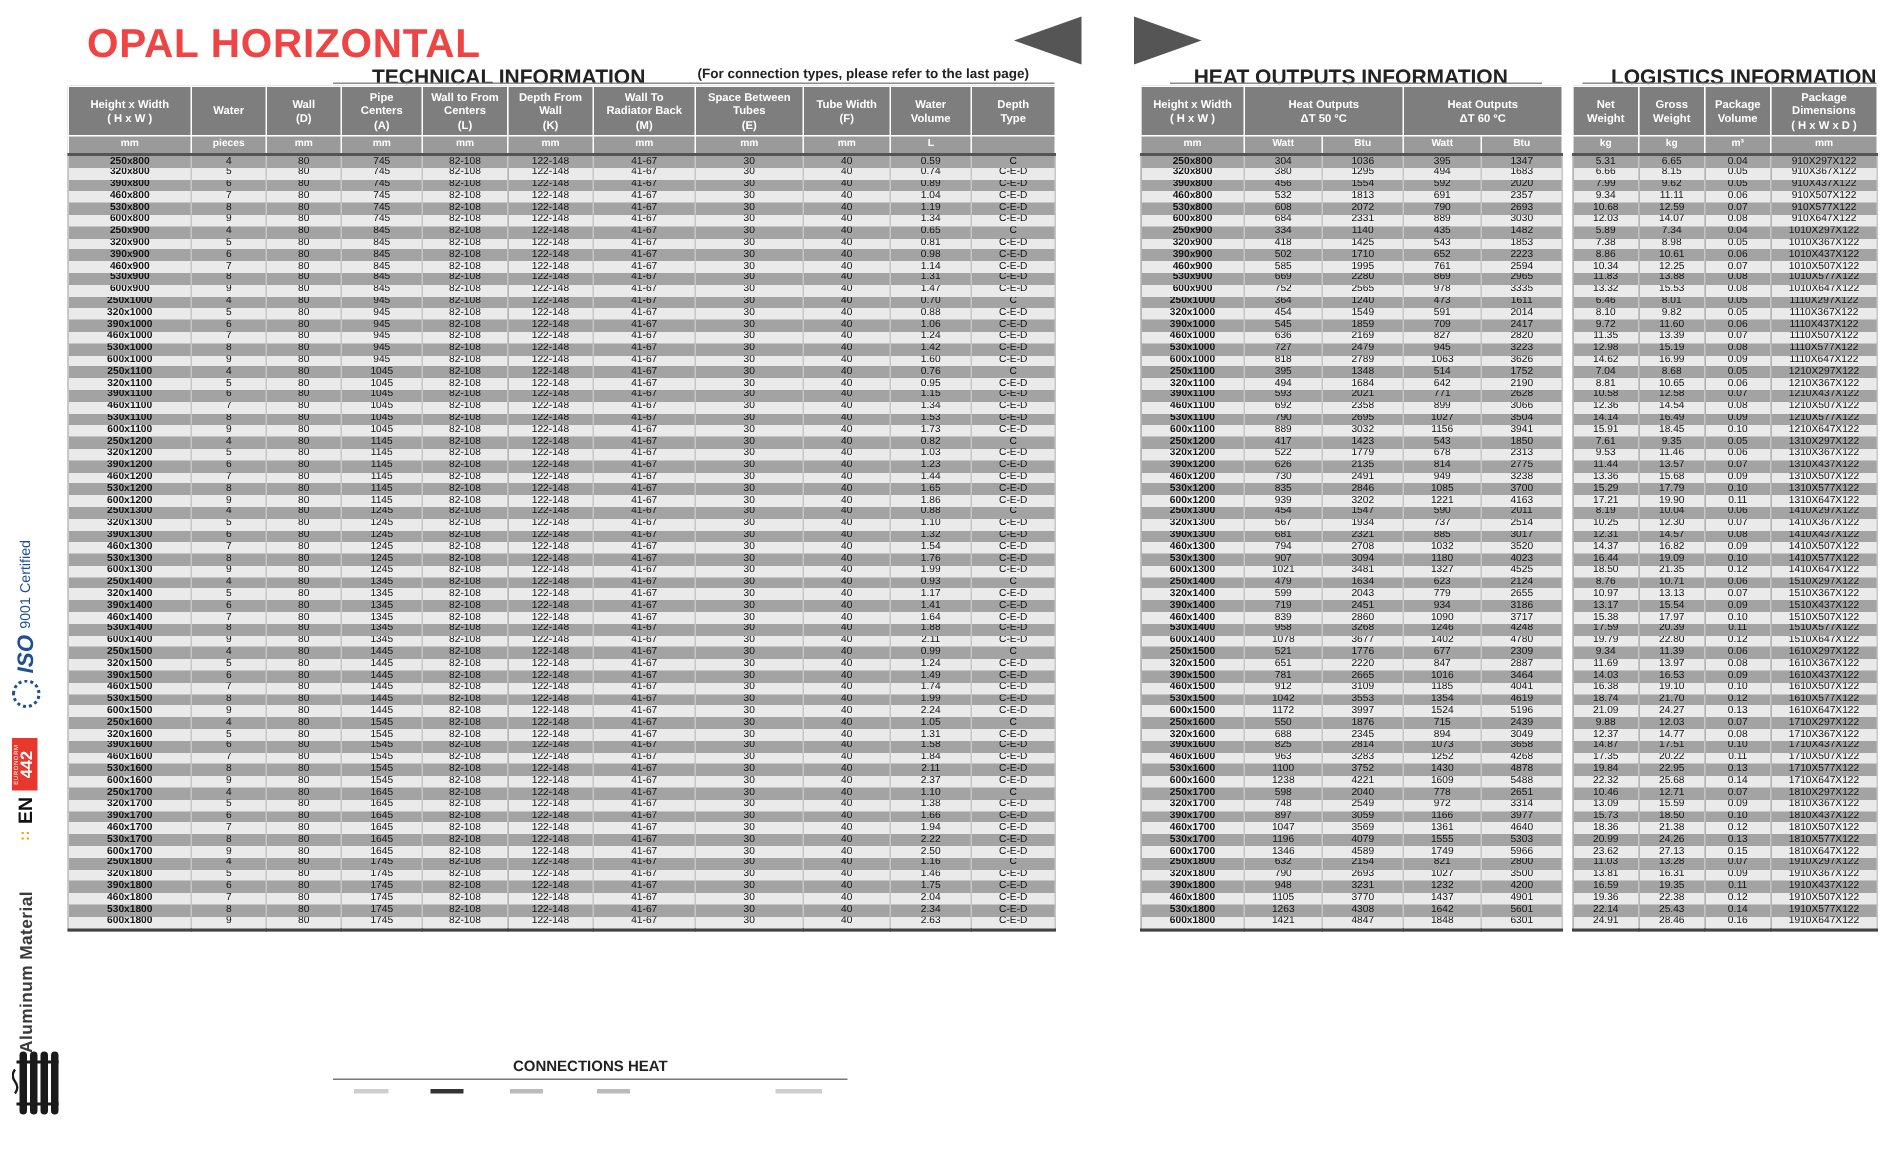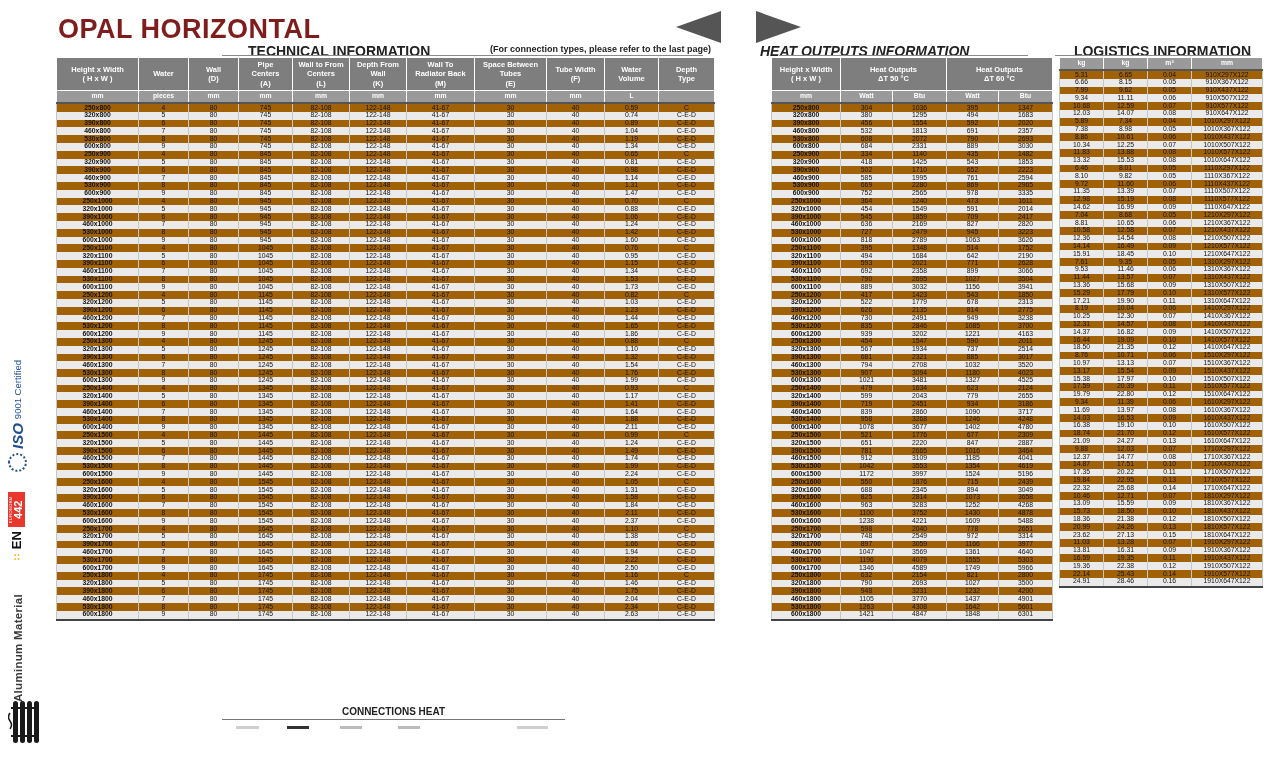--- a/index.html
+++ b/index.html
@@ -2,29 +2,29 @@
 <html><head>
 <meta charset="utf-8">
 <style>
   html,body{margin:0;padding:0;}
   body{
     width:1264px;height:770px;position:relative;background:#fff;overflow:hidden;
     font-family:"Liberation Sans",sans-serif;color:#222;
   }
   .page-title{
     position:absolute;left:58px;top:14px;font-size:27px;font-weight:bold;
-    color:#7f1d1d;letter-spacing:.5px;
+    color:#ef4444;letter-spacing:.5px;
   }
   .nav-arrow{position:absolute;top:11px;width:0;height:0;cursor:pointer;}
   .nav-arrow.prev{left:676px;border-top:16px solid transparent;border-bottom:16px solid transparent;border-right:45px solid #555;}
   .nav-arrow.next{left:756px;border-top:16px solid transparent;border-bottom:16px solid transparent;border-left:45px solid #555;}
   .sec-caption{position:absolute;font-weight:bold;font-size:14px;color:#222;white-space:nowrap;}
   .rule{position:absolute;height:1px;background:#8a8a8a;}
 
-  table{border-collapse:collapse;table-layout:fixed;position:absolute;background:#a16207;border:1px solid #666;margin-left:11px;}
+  table{border-collapse:collapse;table-layout:fixed;position:absolute;background:#a3a3a3;border:1px solid #666;}
   th,td{padding:0;text-align:center;vertical-align:middle;overflow:hidden;}
   thead th{
     background:#7e7e7e;color:#fff;font-weight:bold;font-size:7.5px;line-height:1.25;
     border:1px solid #fff;white-space:pre-line;height:32px;
   }
   thead tr.units th{background:#9a9a9a;font-size:6.8px;height:11px;border-top:1px solid #fff;}
   tbody td{font-size:6.8px;line-height:1;height:7.8px;border-left:1px solid #c6c6c6;border-right:1px solid #c6c6c6;color:#111;}
   tbody tr:nth-child(even){background:#eaeaea;}
   tbody td.rowhead{font-weight:bold;}
   table{border-bottom:2px solid #444;}
@@ -50,24 +50,24 @@
 </style>
 </head>
 <body>
 
 <div class="page-title">OPAL HORIZONTAL</div>
 
 <div class="nav-arrow prev" title="previous page"></div>
 <div class="nav-arrow next" title="next page"></div>
 
 <div class="sec-caption" style="left:248px;top:43px;">TECHNICAL INFORMATION</div>
-<div class="sec-caption" style="left:465px;top:44px;font-size:9px;margin-left:25px;">(For connection types, please refer to the last page)</div>
+<div class="sec-caption" style="left:465px;top:44px;font-size:9px;">(For connection types, please refer to the last page)</div>
 <div class="rule" style="left:222px;top:55px;width:481px;"></div>
 
-<div class="sec-caption" style="left:760px;top:43px;width:281px;font-style:italic;">HEAT OUTPUTS INFORMATION</div>
+<div class="sec-caption" style="left:760px;top:43px;width:281px;text-align:center;">HEAT OUTPUTS INFORMATION</div>
 <div class="rule" style="left:780px;top:55px;width:248px;"></div>
 
 <div class="sec-caption" style="left:1048px;top:43px;width:203px;text-align:right;">LOGISTICS INFORMATION</div>
 <div class="rule" style="left:1055px;top:55px;width:196px;"></div>
 
 <table id="tech-table">
   <colgroup>
     <col style="width:82px">
       <col style="width:50px">
       <col style="width:50px">
@@ -1477,20 +1477,31 @@
 </table>
 
 <table id="logi-table">
   <colgroup>
     <col style="width:44px">
       <col style="width:44px">
       <col style="width:44px">
       <col style="width:71px">
   </colgroup>
   <thead>
+    <tr>
+        <th>Net
+Weight</th>
+        <th>Gross
+Weight</th>
+        <th>Package
+Volume</th>
+        <th>Package
+Dimensions
+( H x W x D )</th>
+      </tr>
     <tr class="units">
         <th>kg</th>
         <th>kg</th>
         <th>m³</th>
         <th>mm</th>
       </tr>
   </thead>
   <tbody>
       <tr>
         <td>5.31</td>

